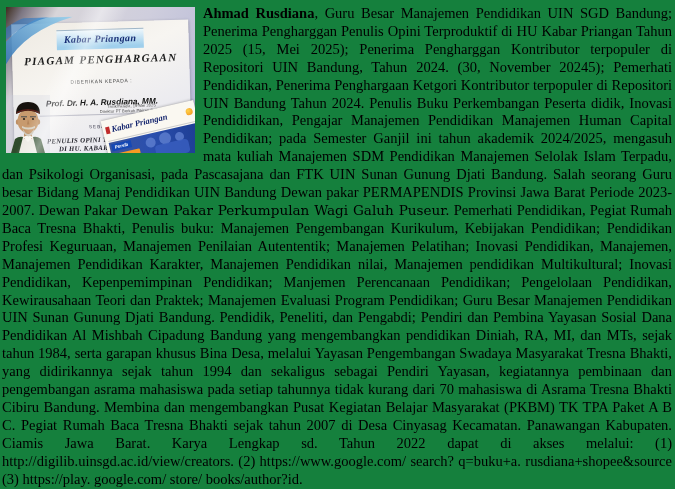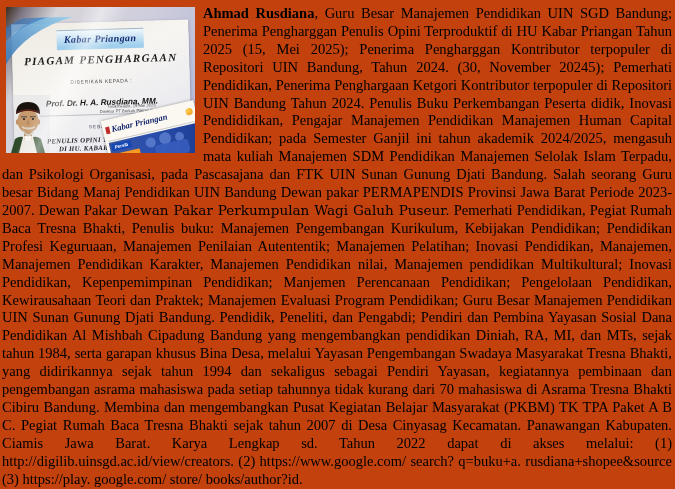--- a/index.html
+++ b/index.html
@@ -1,17 +1,17 @@
 <!DOCTYPE html>
 <html><head>
 <meta charset="utf-8">
 <style>
   html,body { margin:0; padding:0; background:#ffffff; }
   .page {
-    position:relative; width:675px; height:489px; background:#c2410c;
+    position:relative; width:675px; height:489px; background:#15803d;
     overflow:hidden; font-family:"Liberation Serif","DejaVu Serif",serif;
   }
   .bio {
     margin:0; padding:5px 3px 0 2px;
     font-size:14.5px; line-height:17.9px; text-align:justify; color:#000;
   }
   .bio .lead { font-weight:bold; }
   .bio .altfont { font-family:"DejaVu Serif",serif; font-size:13.6px; }
 
   

